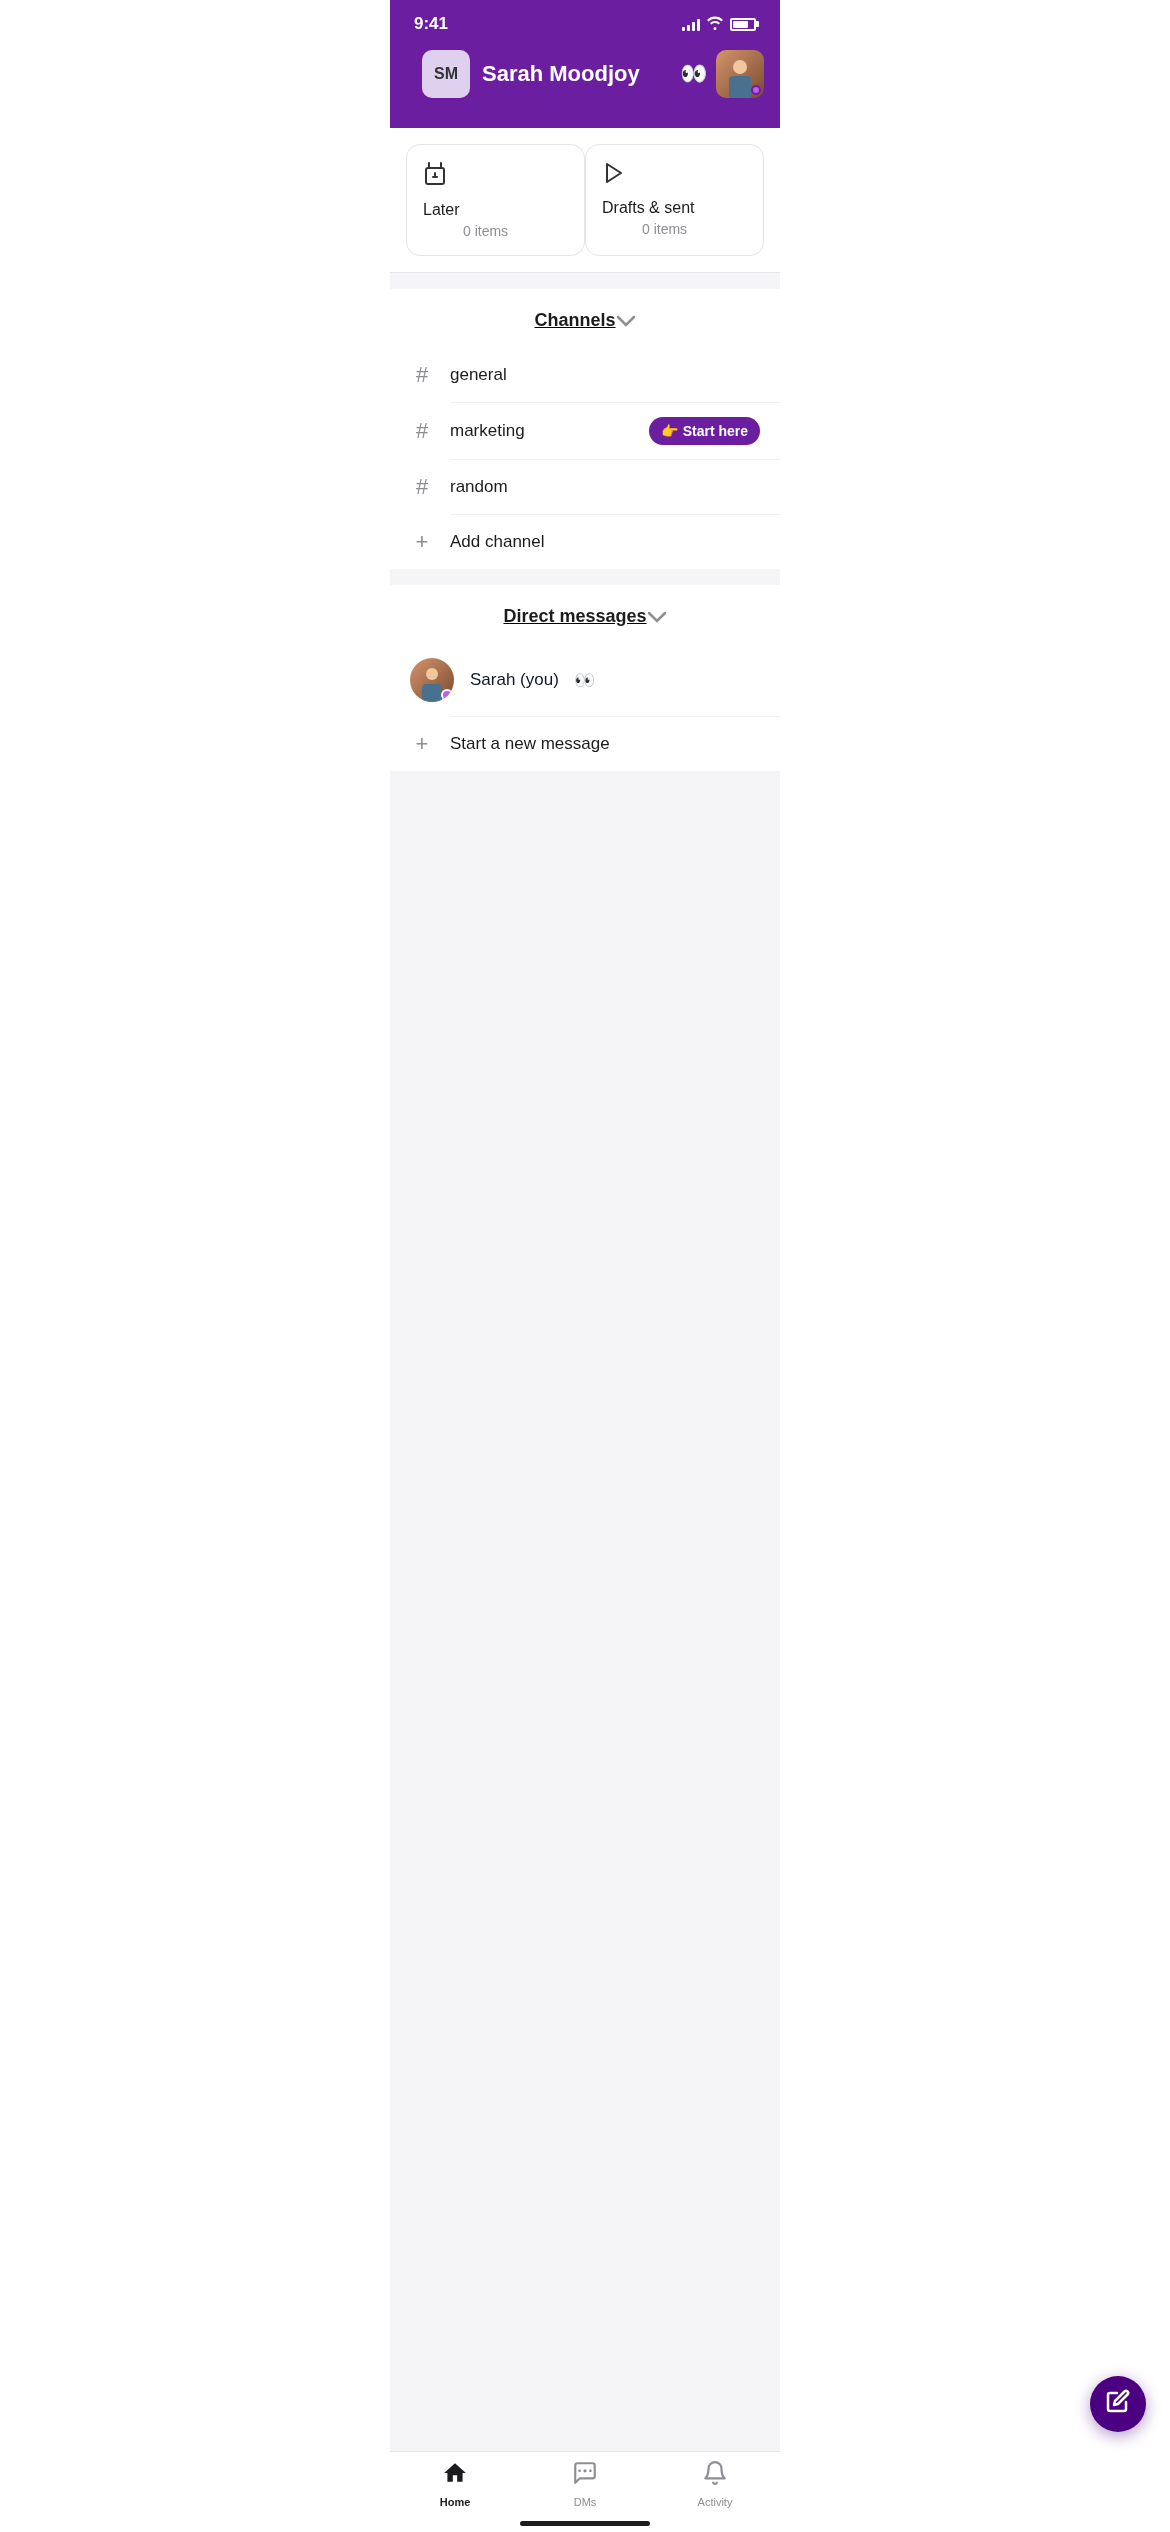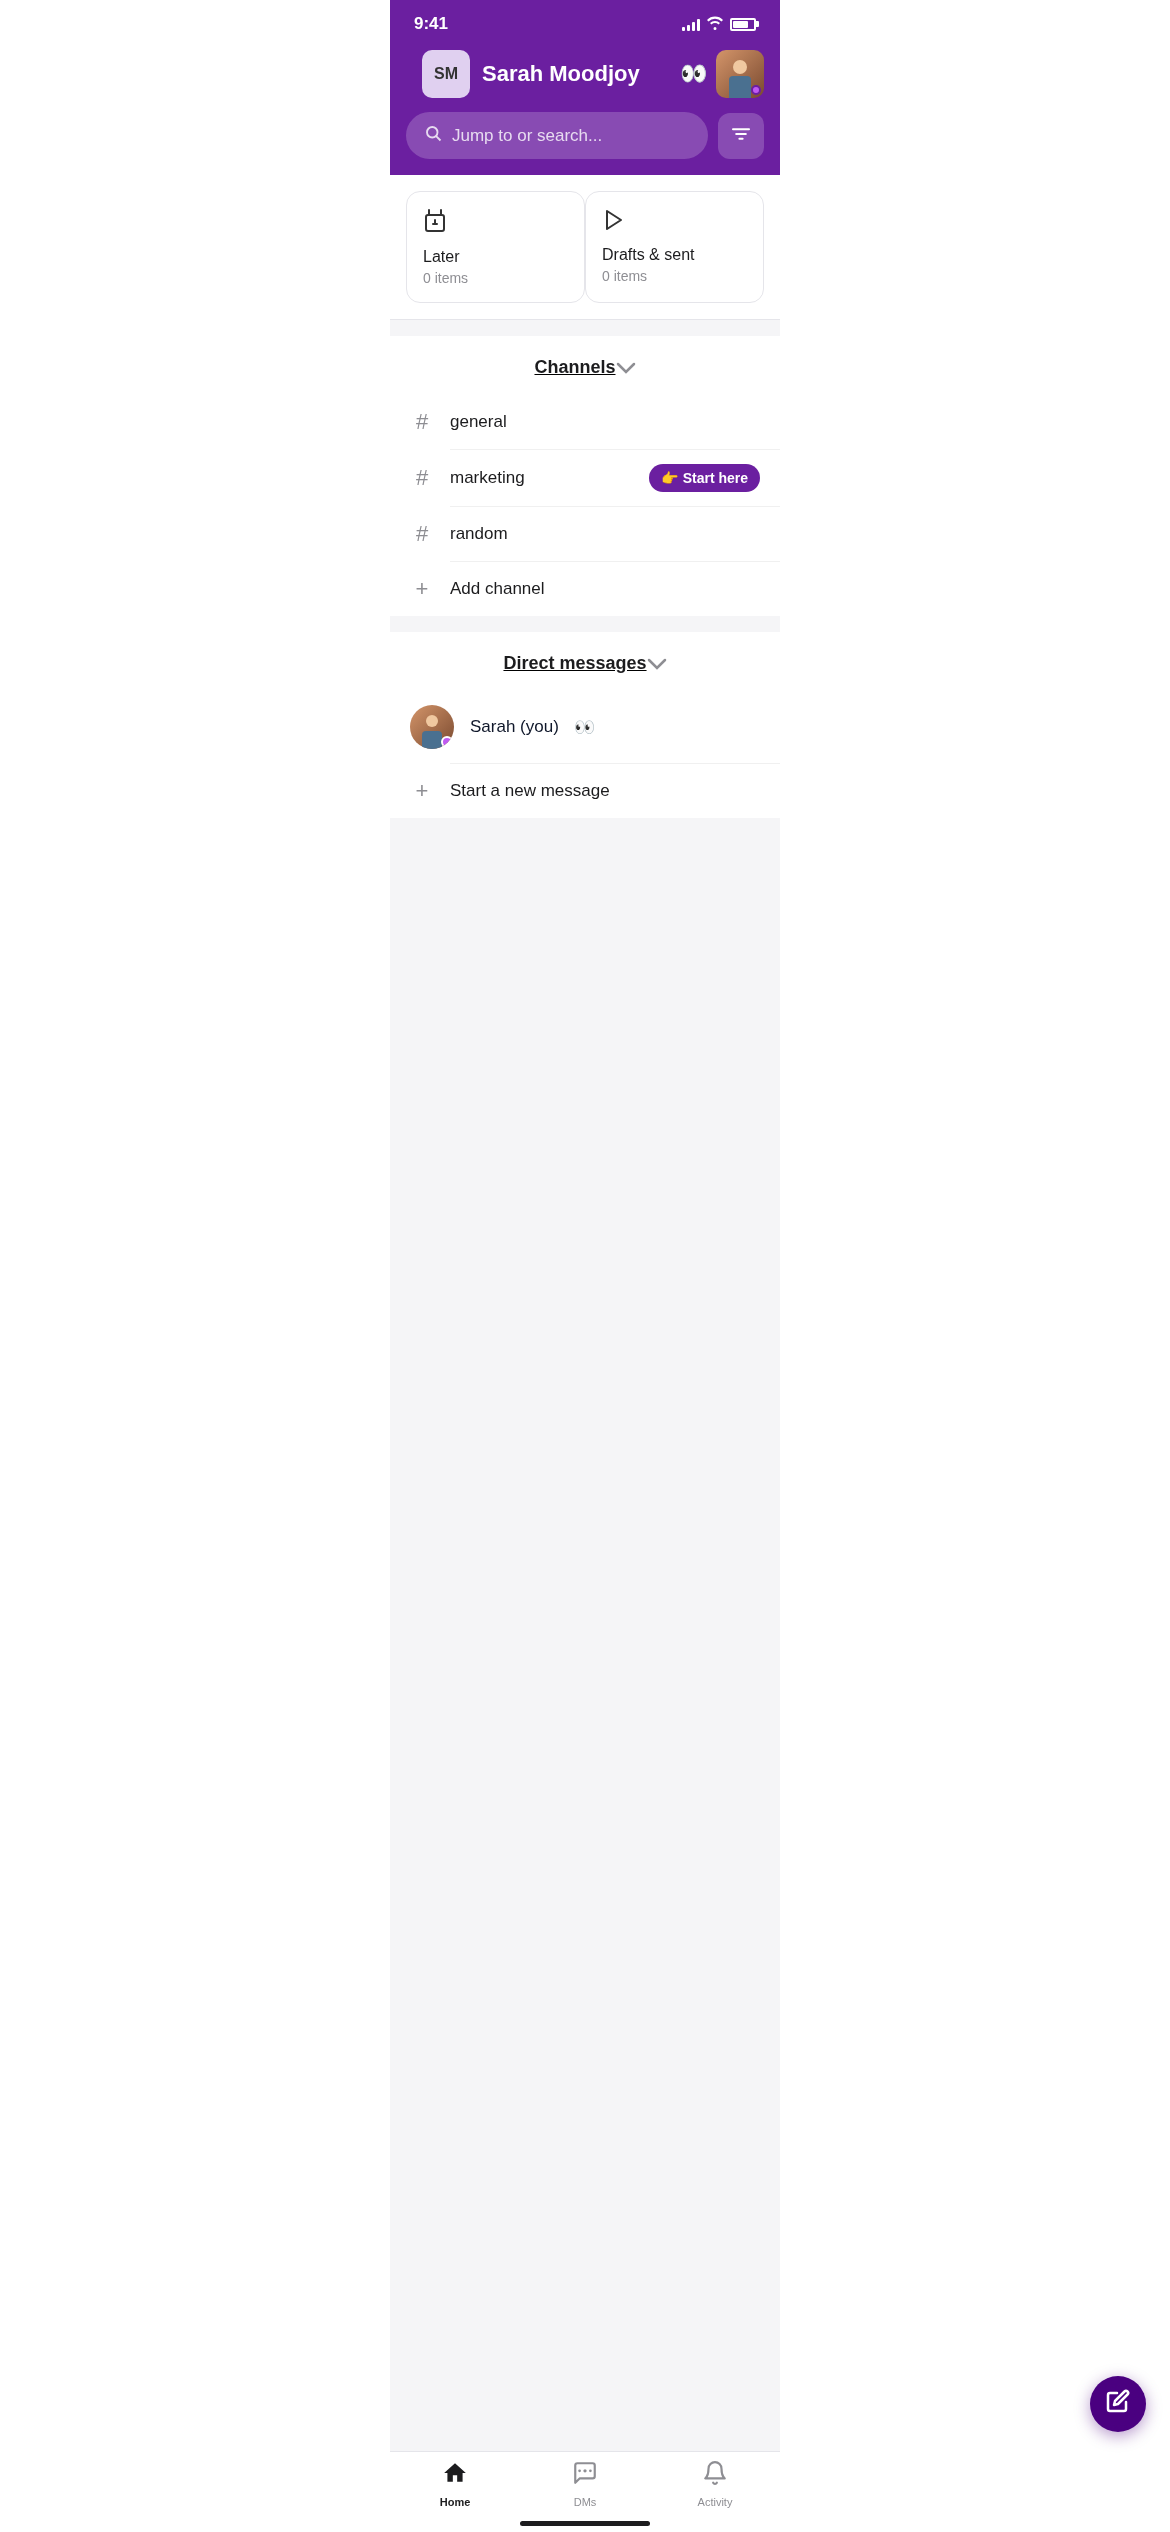--- a/index.html
+++ b/index.html
@@ -280,20 +280,21 @@
     .qa-title {
       font-size: 16px;
       font-weight: 500;
       color: #1c1c1e;
       margin-bottom: 4px;
     }
 
     .qa-subtitle {
       font-size: 14px;
       color: #8e8e93;
+      margin-left: 40px;
     }
 
     
     .section {
       background: #fff;
       margin-top: 16px;
     }
 
     .section-header {
       display: flex;
@@ -542,40 +543,20 @@
     <div class="header-right">
       <span class="emoji-icon">👀</span>
       <div class="profile-photo">
         <div class="profile-photo-inner">
           <div class="profile-figure"></div>
         </div>
         <div class="online-dot"></div>
       </div>
     </div>
   </div>
-  <div class="search-container">
-    <div class="search-bar">
-      <span class="search-icon-svg">
-        <svg width="18" height="18" viewBox="0 0 24 24" fill="none" stroke="rgba(255,255,255,0.8)" stroke-width="2.5">
-          <circle cx="11" cy="11" r="7"></circle>
-          <line x1="16.5" y1="16.5" x2="22" y2="22"></line>
-        </svg>
-      </span>
-      <span class="search-placeholder">Jump to or search...</span>
-    </div>
-    <div class="filter-btn">
-      <span class="filter-icon">
-        <svg width="20" height="16" viewBox="0 0 24 20" fill="none" stroke="white" stroke-width="2.5" stroke-linecap="round">
-          <line x1="2" y1="4" x2="22" y2="4"></line>
-          <line x1="6" y1="10" x2="18" y2="10"></line>
-          <line x1="10" y1="16" x2="14" y2="16"></line>
-        </svg>
-      </span>
-    </div>
-  </div>
 </div>
 
 <div class="main-content">
 
   <div class="quick-actions">
     <div class="quick-action-card">
       <div class="qa-icon">
         <svg width="24" height="26" viewBox="0 0 24 26" fill="none" stroke="#333" stroke-width="2" stroke-linecap="round" stroke-linejoin="round">
           <path d="M6 2v4M18 2v4M5 7h14a2 2 0 012 2v12a2 2 0 01-2 2H5a2 2 0 01-2-2V9a2 2 0 012-2z"></path>
           <path d="M12 12v4M10 16h4"></path>

